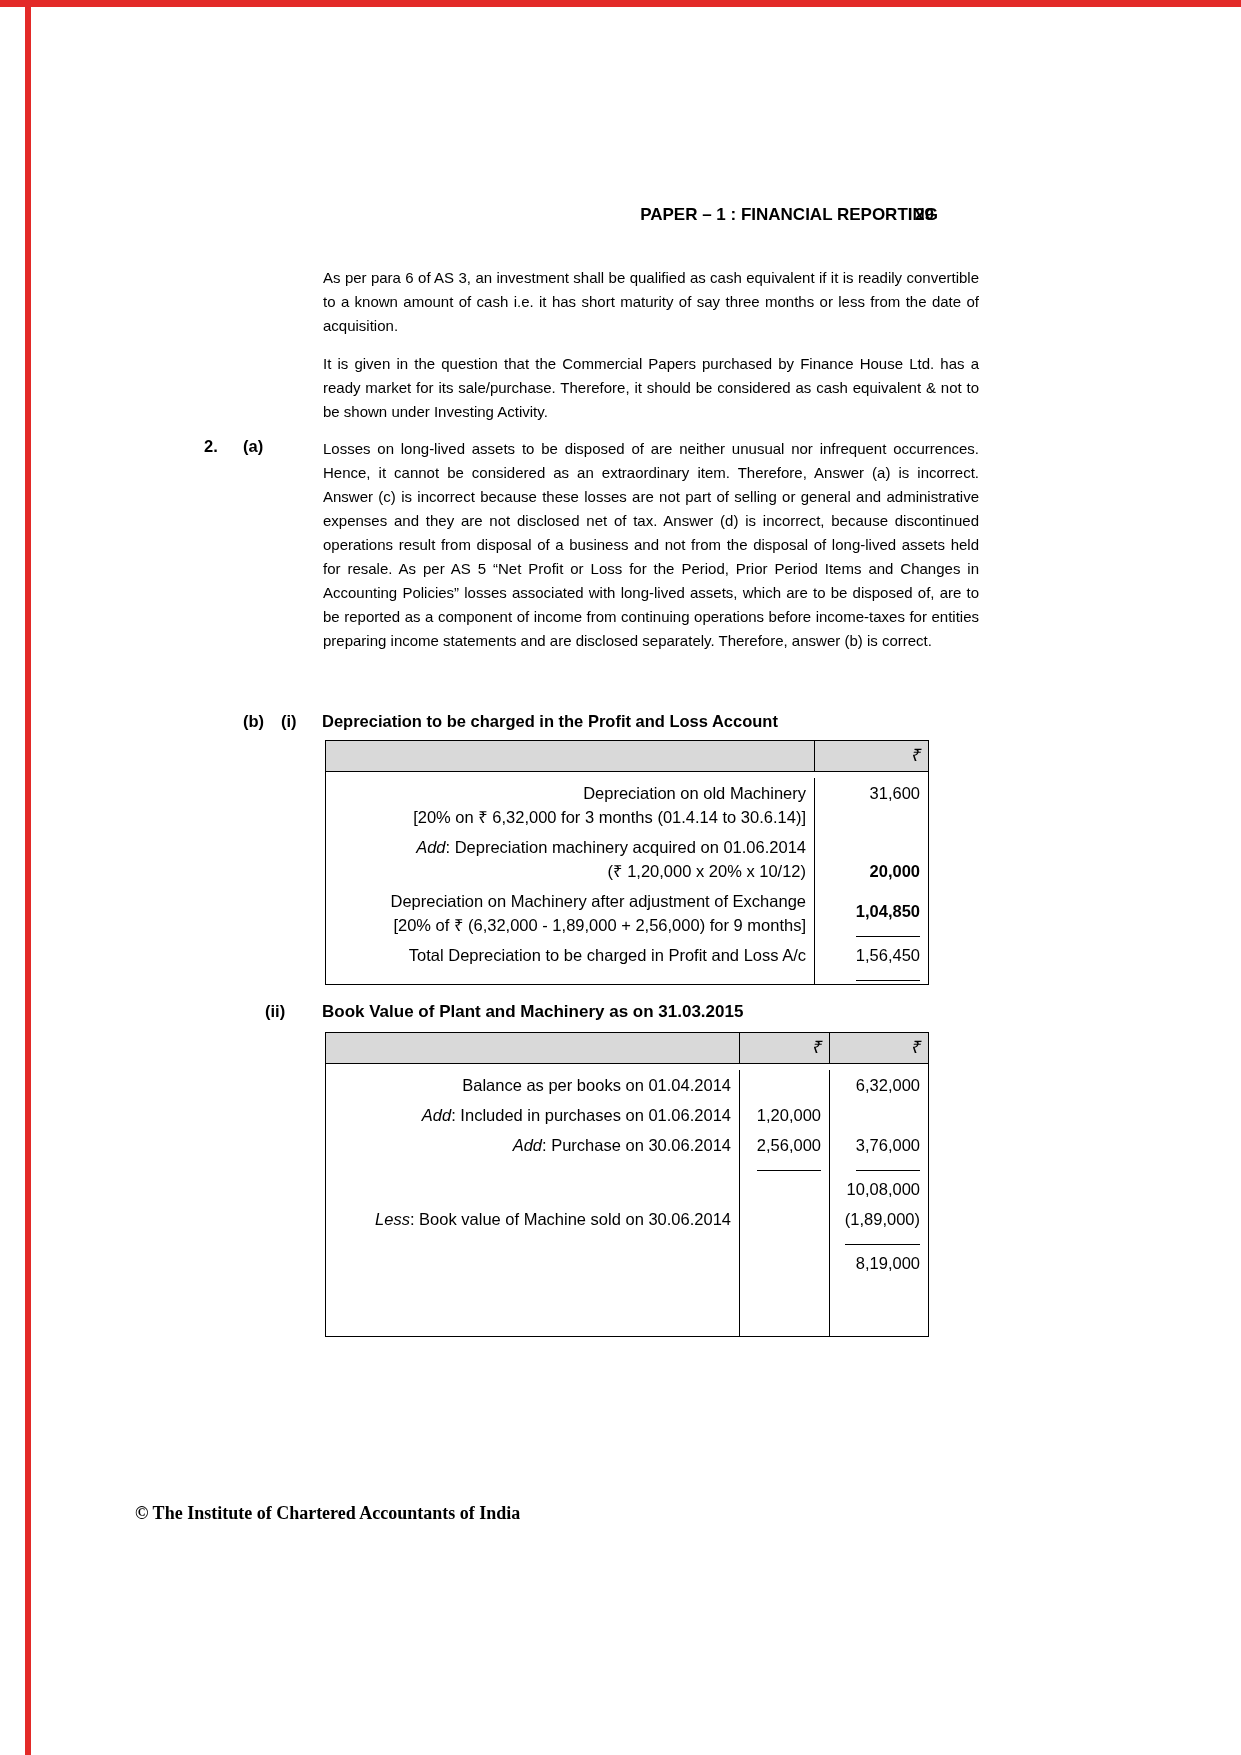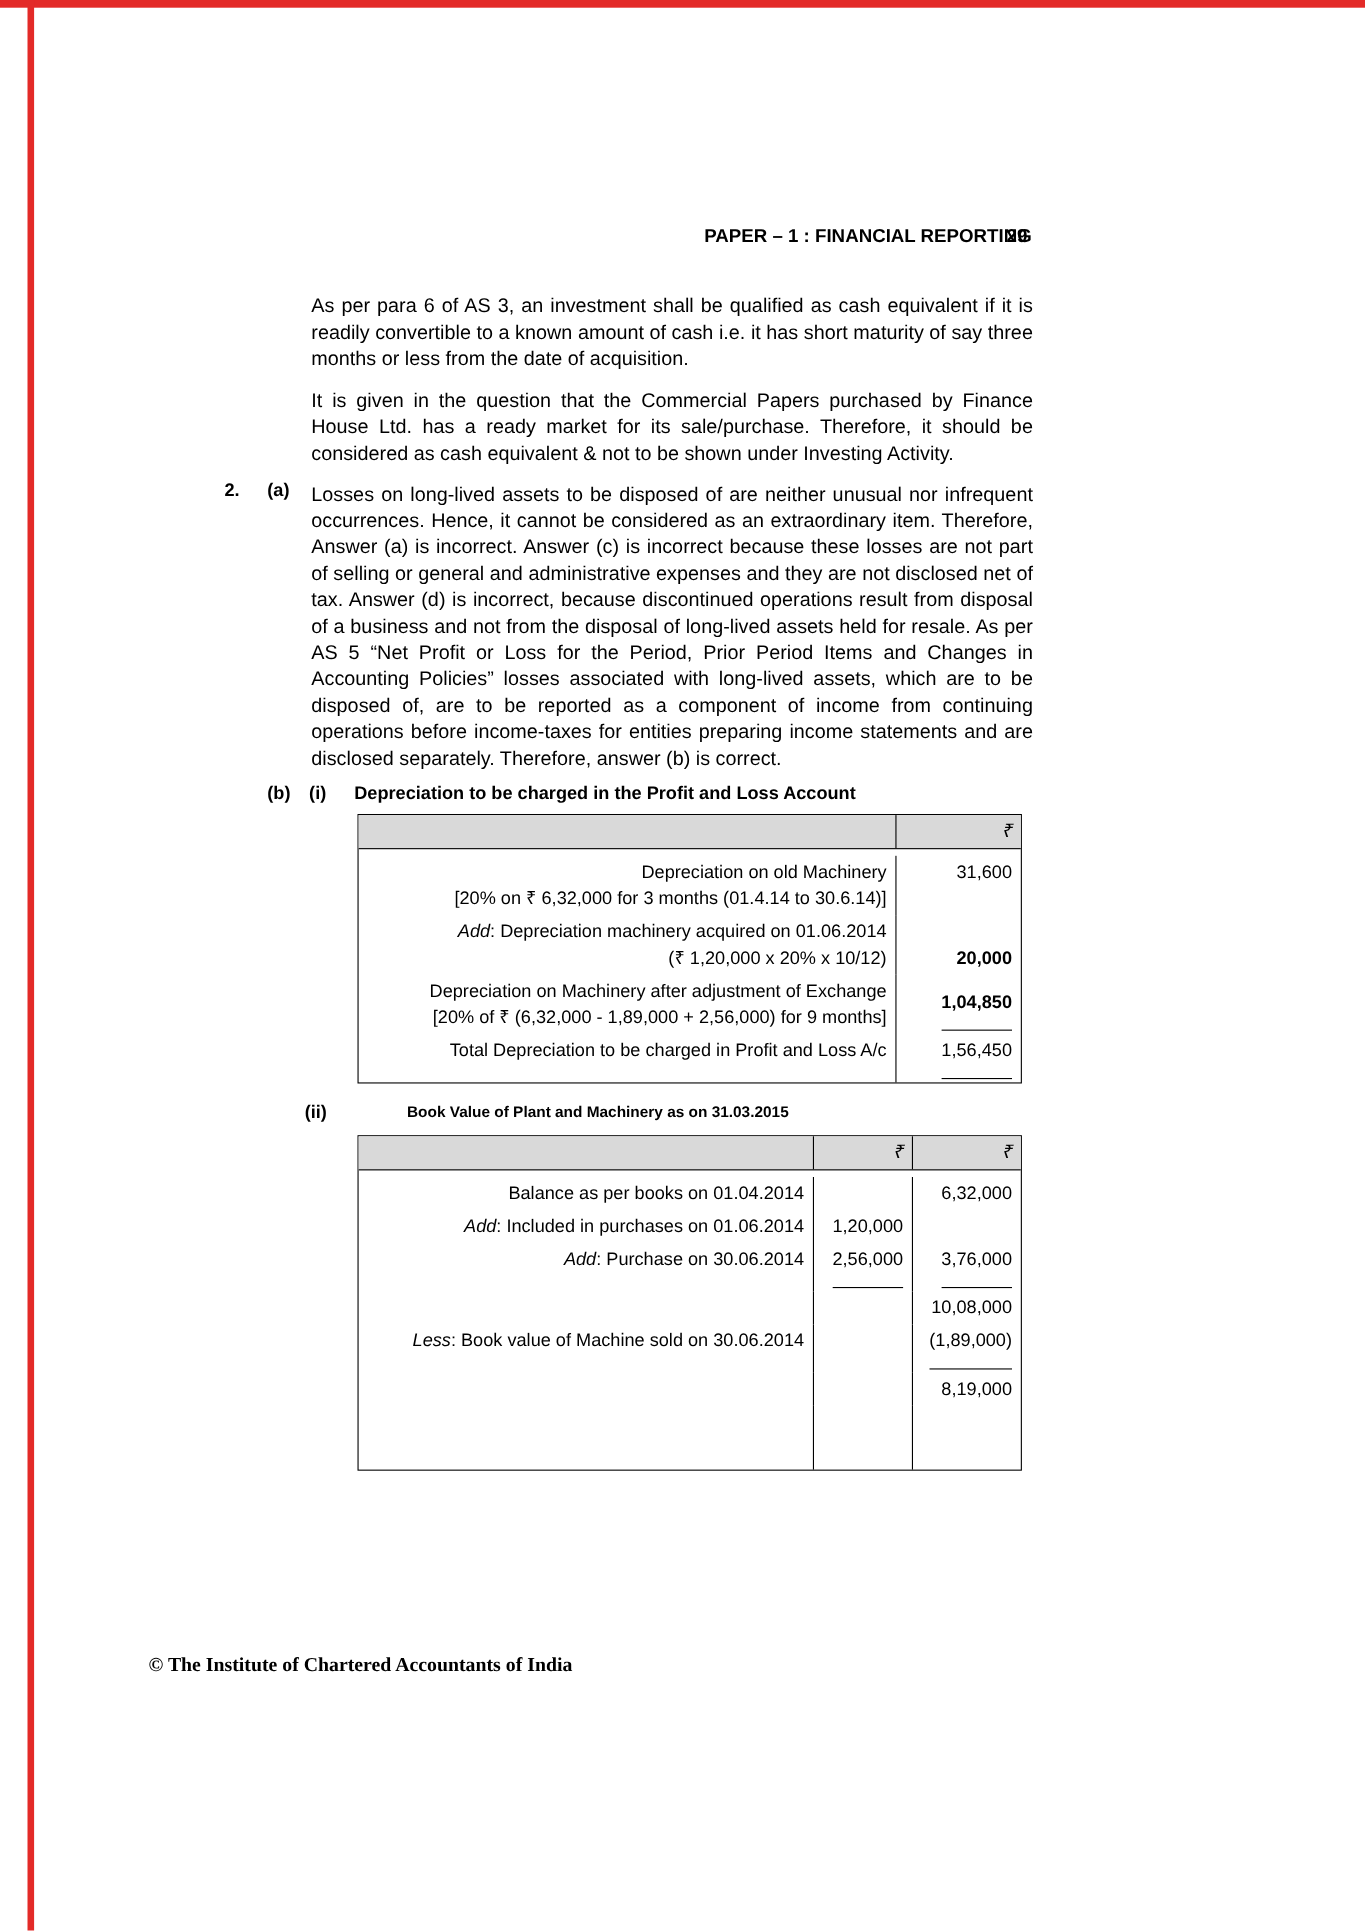--- a/index.html
+++ b/index.html
@@ -17,36 +17,36 @@
   
   .red-top  { position: absolute; top: 0; left: 0; width: 100%; height: 7px; background: #e32a28; }
   .red-left { position: absolute; top: 0; left: 25px; width: 6px; height: 100%; background: #e32a28; }
 
   .abs { position: absolute; }
 
   .hdr-title { top: 205px; left: 283px; width: 655px; text-align: right; font-weight: bold; font-size: 17px; }
   .hdr-pagenum { top: 205px; left: 915px; font-weight: bold; font-size: 17px; }
 
   .para {
-    font-size: 18px; line-height: 24px; text-align: justify;
+    font-size: 15px; line-height: 24px; text-align: justify; margin-left: 40px;
   }
   .p1 { top: 266px; left: 283px; width: 656px; }
   .p2 { top: 352px; left: 283px; width: 656px; }
 
   .num-label { font-weight: bold; font-size: 16.5px; }
   .lbl-2 { top: 437px; left: 204px; }
   .lbl-a { top: 437px; left: 243px; }
   .pa    { top: 437px; left: 283px; width: 656px; }
 
   .lbl-b  { top: 712px; left: 243px; }
   .lbl-i  { top: 712px; left: 281px; }
   .head-bi { top: 712px; left: 322px; width: 620px; font-weight: bold; font-size: 16.5px; }
 
-  .lbl-ii  { top: 1002px; left: 277px; }
-  .head-ii { top: 1002px; left: 322px; width: 620px; font-weight: bold; font-size: 14px; margin-left: 48px; }
+  .lbl-ii  { top: 1002px; left: 265px; }
+  .head-ii { top: 1002px; left: 322px; width: 620px; font-weight: bold; font-size: 17px; }
 
   
   .tbl {
     border: 1.6px solid #000;
     font-size: 16.5px; line-height: 24px;
     background: #fff;
   }
   .t1 { top: 740px; left: 325px; width: 604px; }
   .t2 { top: 1032px; left: 325px; width: 604px; }
 

